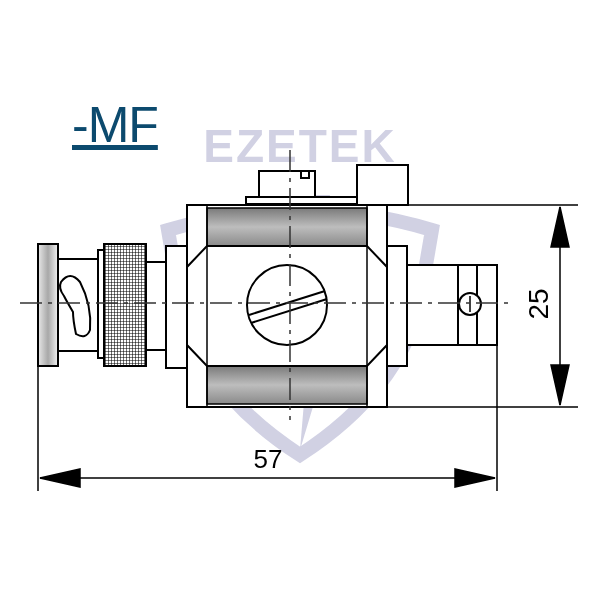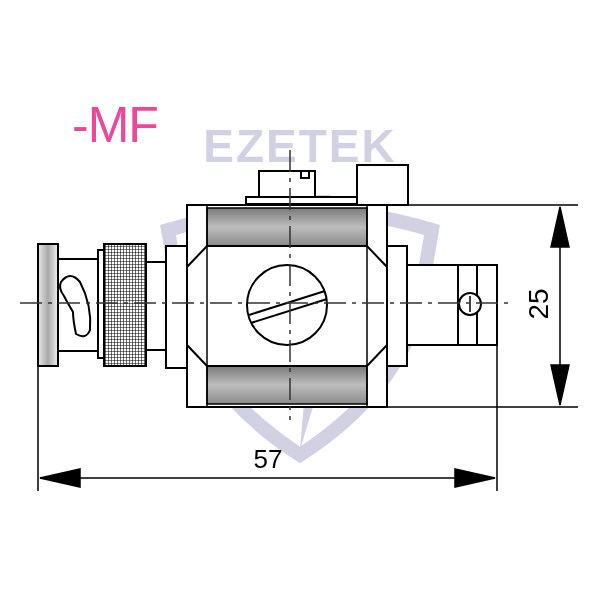--- a/index.html
+++ b/index.html
@@ -1,18 +1,18 @@
 <!DOCTYPE html>
 <html><head>
 <meta charset="utf-8">
 <style>
   html, body { margin: 0; padding: 0; background: #ffffff; }
   body { width: 600px; height: 600px; position: relative; overflow: hidden; font-family: "Liberation Sans", sans-serif; }
   #drawing { position: absolute; left: 0; top: 0; width: 600px; height: 600px; }
-  .title { position: absolute; left: 72px; top: 100px; font-size: 50px; font-weight: normal; color: #ec4899; letter-spacing: -1px; line-height: 1; }
+  .title { position: absolute; left: 72px; top: 100px; font-size: 50px; font-weight: normal; color: #0c4a6e; letter-spacing: -1px; line-height: 1; text-decoration: underline; }
   .wm-text { font-family: "Liberation Sans", sans-serif; font-weight: bold; }
   .dim-text { font-family: "Liberation Sans", sans-serif; }
 </style>
 </head>
 <body>
 
 <div class="title">-MF</div>
 
 <svg id="drawing" viewBox="0 0 600 600" xmlns="http://www.w3.org/2000/svg">
   <defs>

